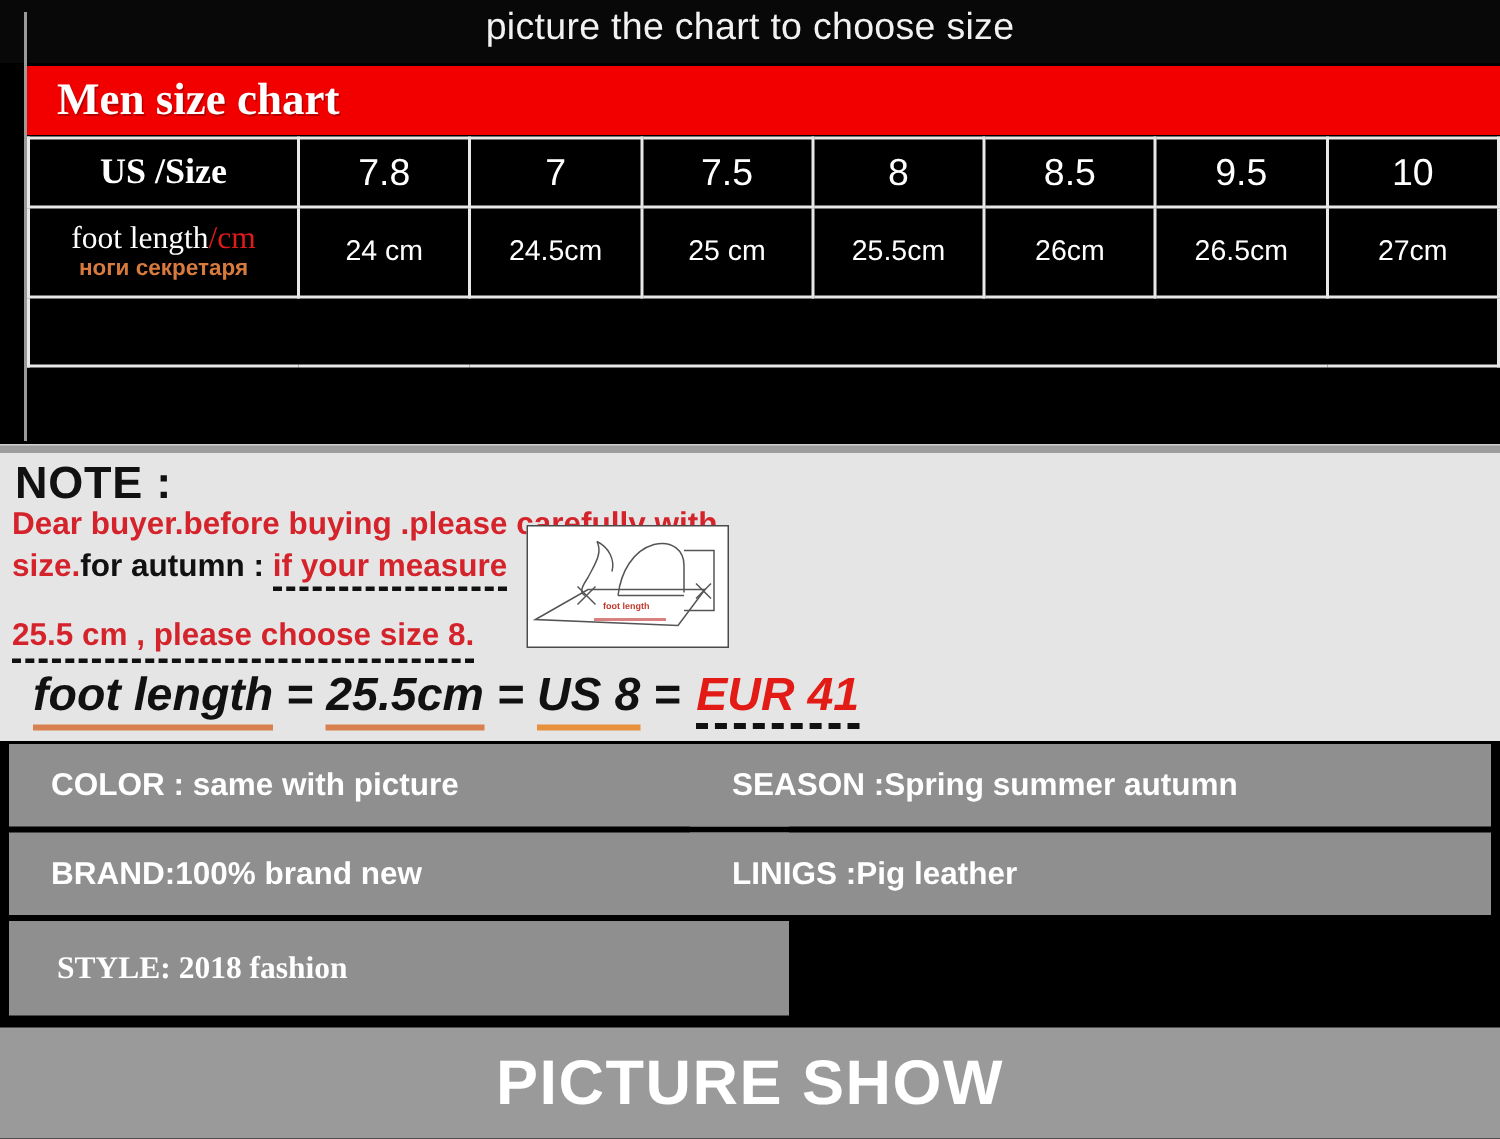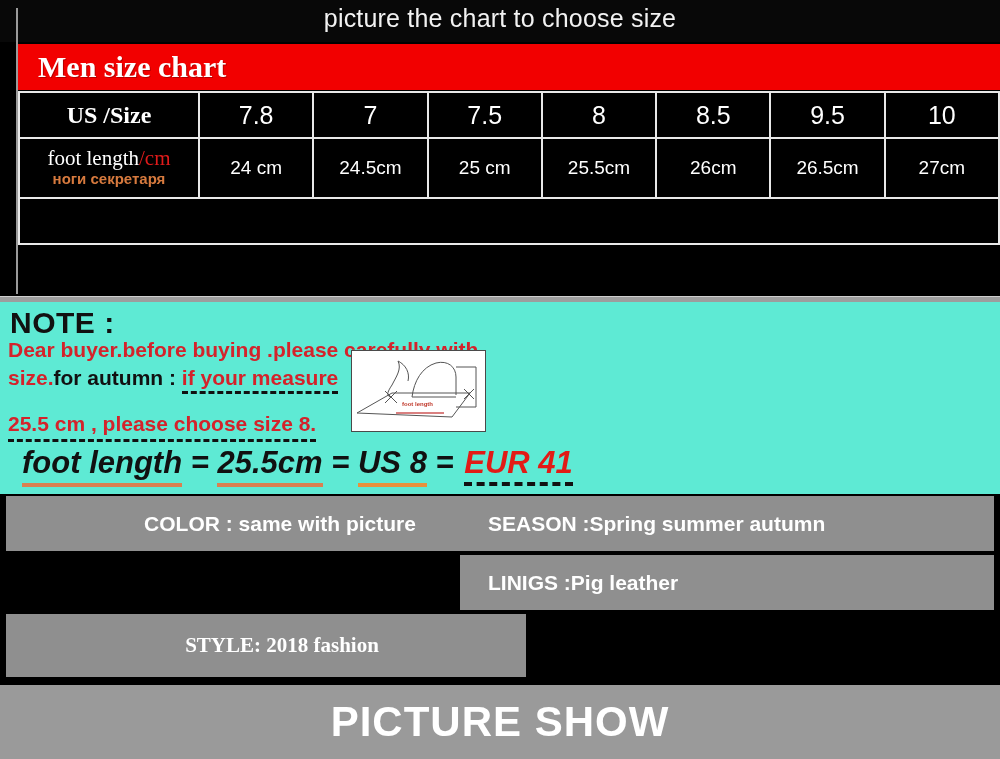--- a/index.html
+++ b/index.html
@@ -79,21 +79,21 @@
 
   
   .divider{
     position:absolute;left:0;top:296px;width:1000px;height:6px;
     background:#9d9d9d;border-top:1px solid #cfcfcf;
   }
 
   
   .note{
     position:absolute;left:0;top:302px;width:1000px;height:192px;
-    background:#5eead4;overflow:hidden;
+    background:#e5e5e5;overflow:hidden;
   }
   .note-left{position:absolute;left:6px;top:0;width:600px;height:192px;}
   .nt-title{
     position:absolute;left:4px;top:4px;
     font-size:30px;font-weight:bold;color:#111;
     font-family:"Liberation Sans", sans-serif;letter-spacing:.5px;
   }
   .nt-l1{
     position:absolute;left:2px;top:36px;
     font-size:21px;font-weight:bold;color:#d4232b;
@@ -142,21 +142,21 @@
     position:absolute;left:0;top:496px;width:1000px;height:184px;
     background:#000;
   }
   .cell{
     position:absolute;background:#8f8f8f;
     color:#fff;font-weight:bold;
     font-family:"Liberation Sans", sans-serif;
     display:flex;align-items:center;
   }
   .cell span{padding-left:28px;font-size:21px;}
-  .c-l{left:6px;width:520px;justify-content:center;}
+  .c-l{left:6px;width:520px;}
   .c-r{left:460px;width:534px;}
   .r-a{top:0;height:55px;}
   .r-b{top:59px;height:55px;}
   .r-c{top:118px;height:63px;font-family:Liberation Serif, serif;}
   .c-l.r-c span{padding-left:32px;}
 
   
   .pshow{
     position:absolute;left:0;top:685px;width:1000px;height:74px;
     background:#9a9a9a;display:flex;align-items:center;justify-content:center;
@@ -251,20 +251,23 @@
 
   </div>
 
   <div class="info">
     <div class="cell c-l r-a">
         <span>COLOR : same with picture</span>
       </div>
     <div class="cell c-r r-a">
         <span>SEASON :Spring summer autumn</span>
       </div>
+    <div class="cell c-l r-b">
+        <span>BRAND:100% brand new</span>
+      </div>
     <div class="cell c-r r-b">
         <span>LINIGS :Pig leather</span>
       </div>
     <div class="cell c-l r-c">
         <span>STYLE: 2018 fashion</span>
       </div>
   </div>
 
   <div class="pshow">
     <span>PICTURE SHOW</span>

